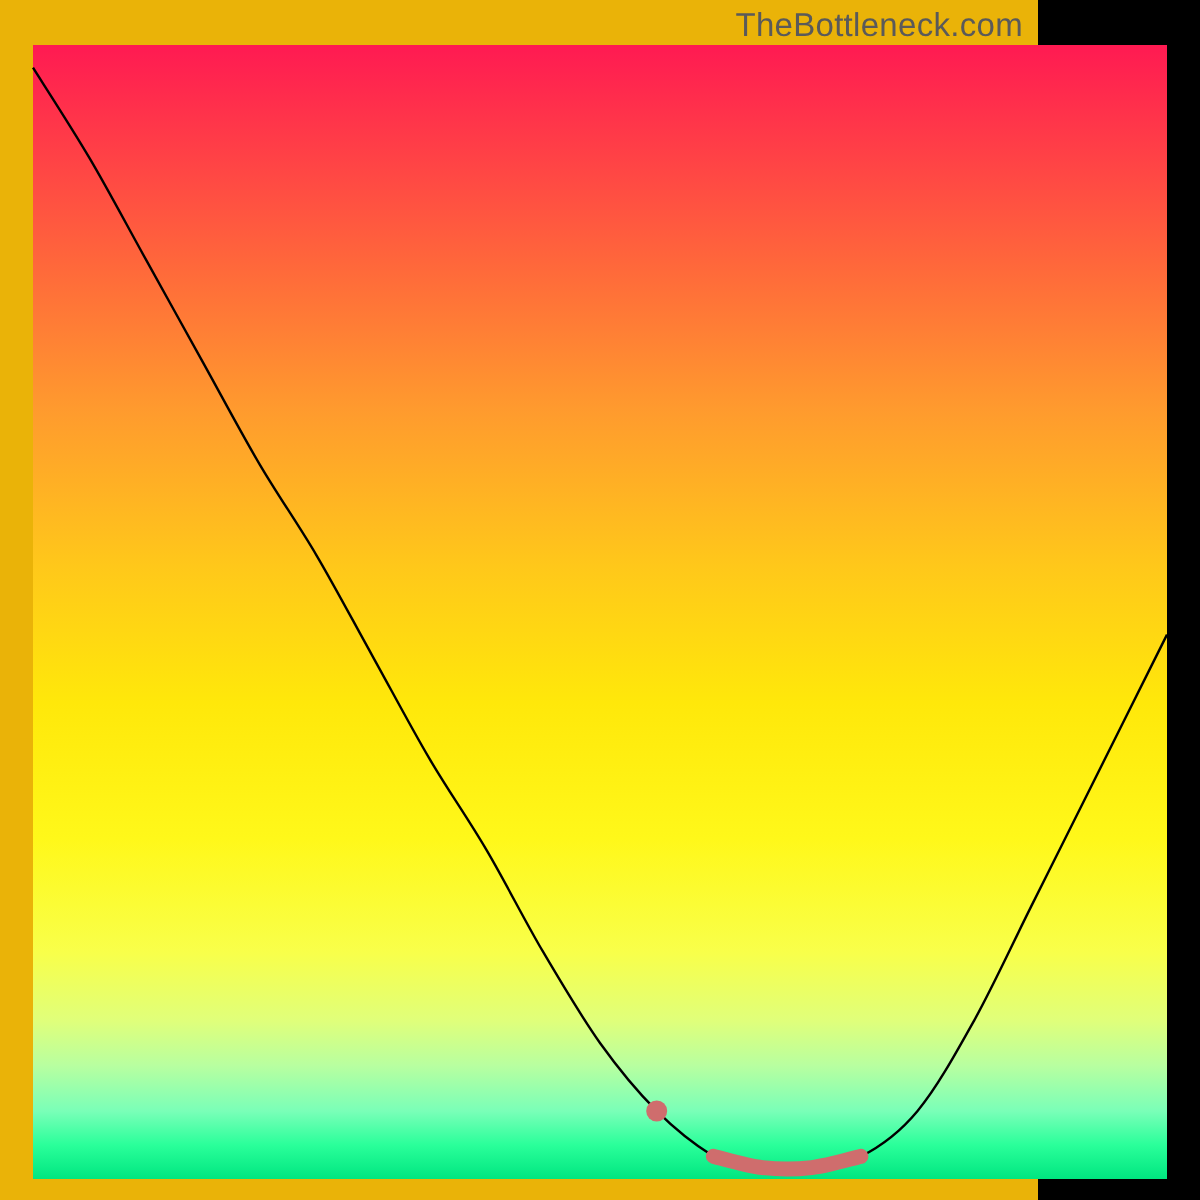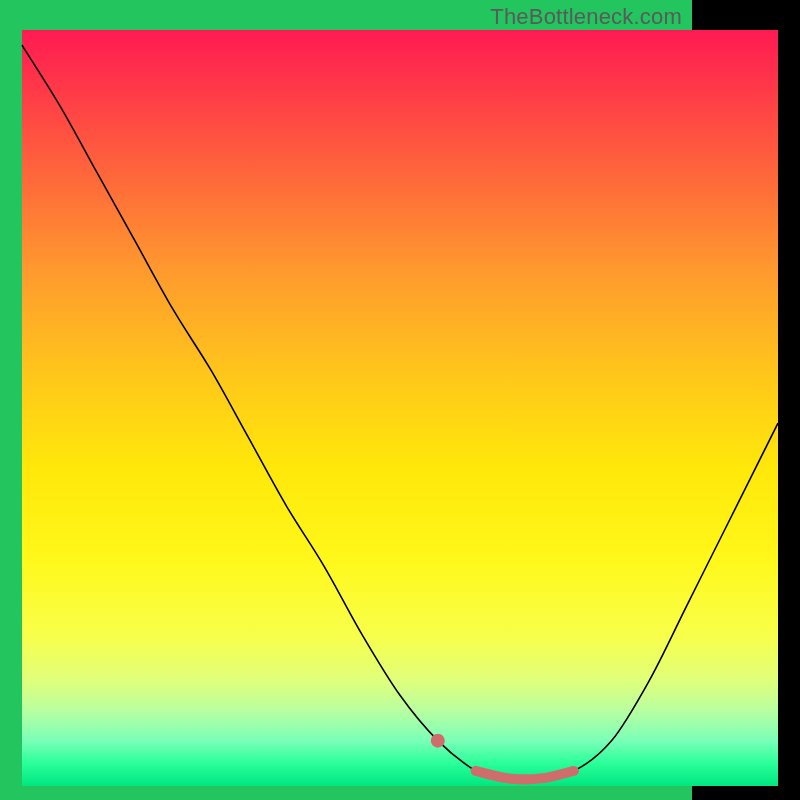--- a/index.html
+++ b/index.html
@@ -1,21 +1,21 @@
 <!DOCTYPE html>
 <html><head>
 <meta charset="utf-8">
 <style>
   * { margin: 0; padding: 0; box-sizing: border-box; }
   html, body { width: 800px; height: 800px; background: #000; overflow: hidden; }
   .container {
     position: relative;
     width: 692px;
     height: 800px;
-    background: #22c55e;
+    background: #eab308;
     text-align: center;
   }
   .watermark {
     position: absolute;
     top: 4px;
     right: 10px;
     font-family: Arial, Helvetica, sans-serif;
     font-size: 22px;
     font-weight: 500;
     color: #5a5a5a;

